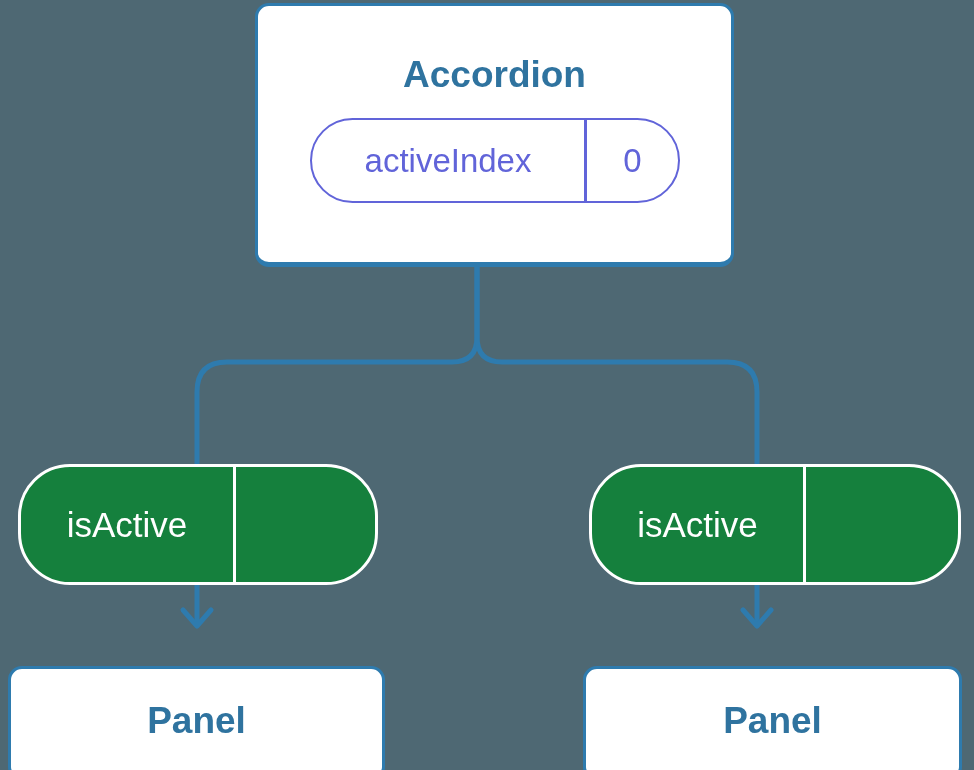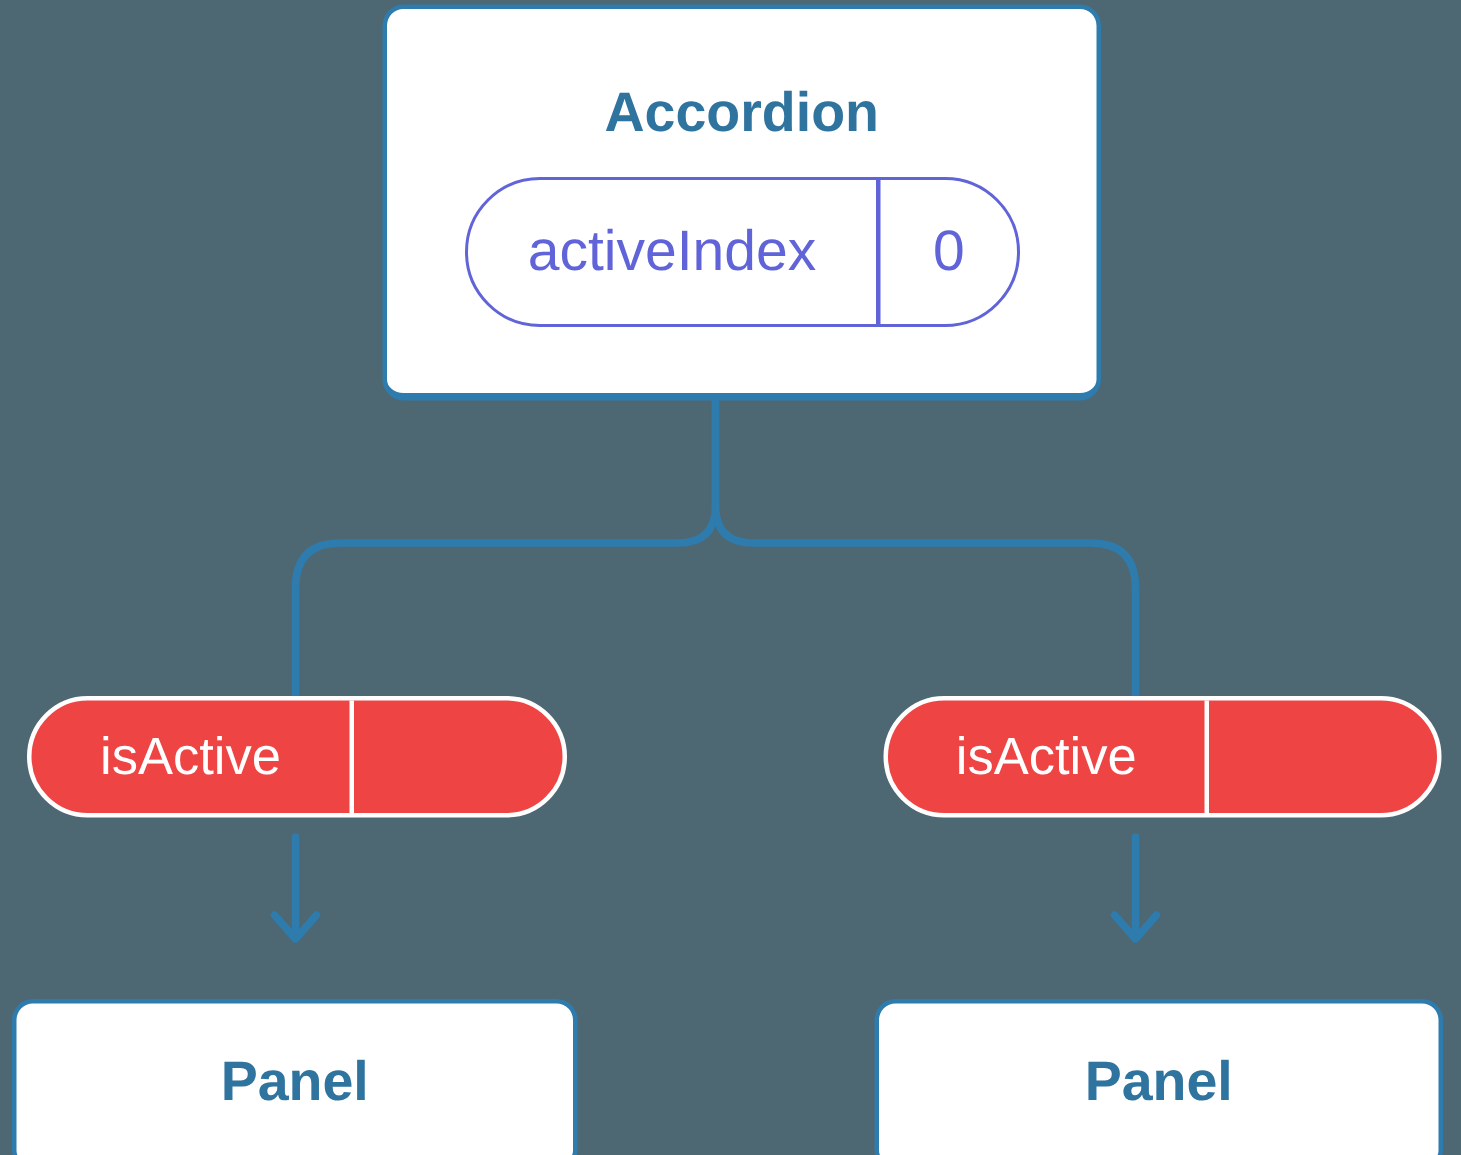--- a/index.html
+++ b/index.html
@@ -52,37 +52,37 @@
   .pill .pill-value {
     display: flex;
     align-items: center;
     justify-content: center;
     white-space: nowrap;
   }
 
   .state-pill {
     position: absolute;
     left: 52px; top: 112px;
-    width: 370px; height: 100px;
+    width: 370px; height: 85px;
     background: #FFFFFF;
     border: 2.5px solid #6164D9;
     border-radius: 50px;
     color: #6164D9;
-    font-size: 38px;
+    font-size: 33px;
     font-weight: 500;
   }
   .state-pill .pill-name { width: 272px; }
   .state-pill .pill-divider { width: 3px; background: #6164D9; }
   .state-pill .pill-value { flex: 1; }
 
   .prop-pill {
     position: absolute;
     top: 464px;
-    height: 81px;
-    background: #ef4444;
+    height: 121px;
+    background: #15803d;
     border: 3px solid #FFFFFF;
     border-radius: 52px;
     color: #FFFFFF;
     font-size: 35px;
     font-weight: 500;
     z-index: 2;
   }
   .prop-pill .pill-divider { width: 3px; background: #FFFFFF; }
   .prop-pill .pill-value { flex: 1; }
   .prop-pill-left { left: 18px; width: 360px; }

